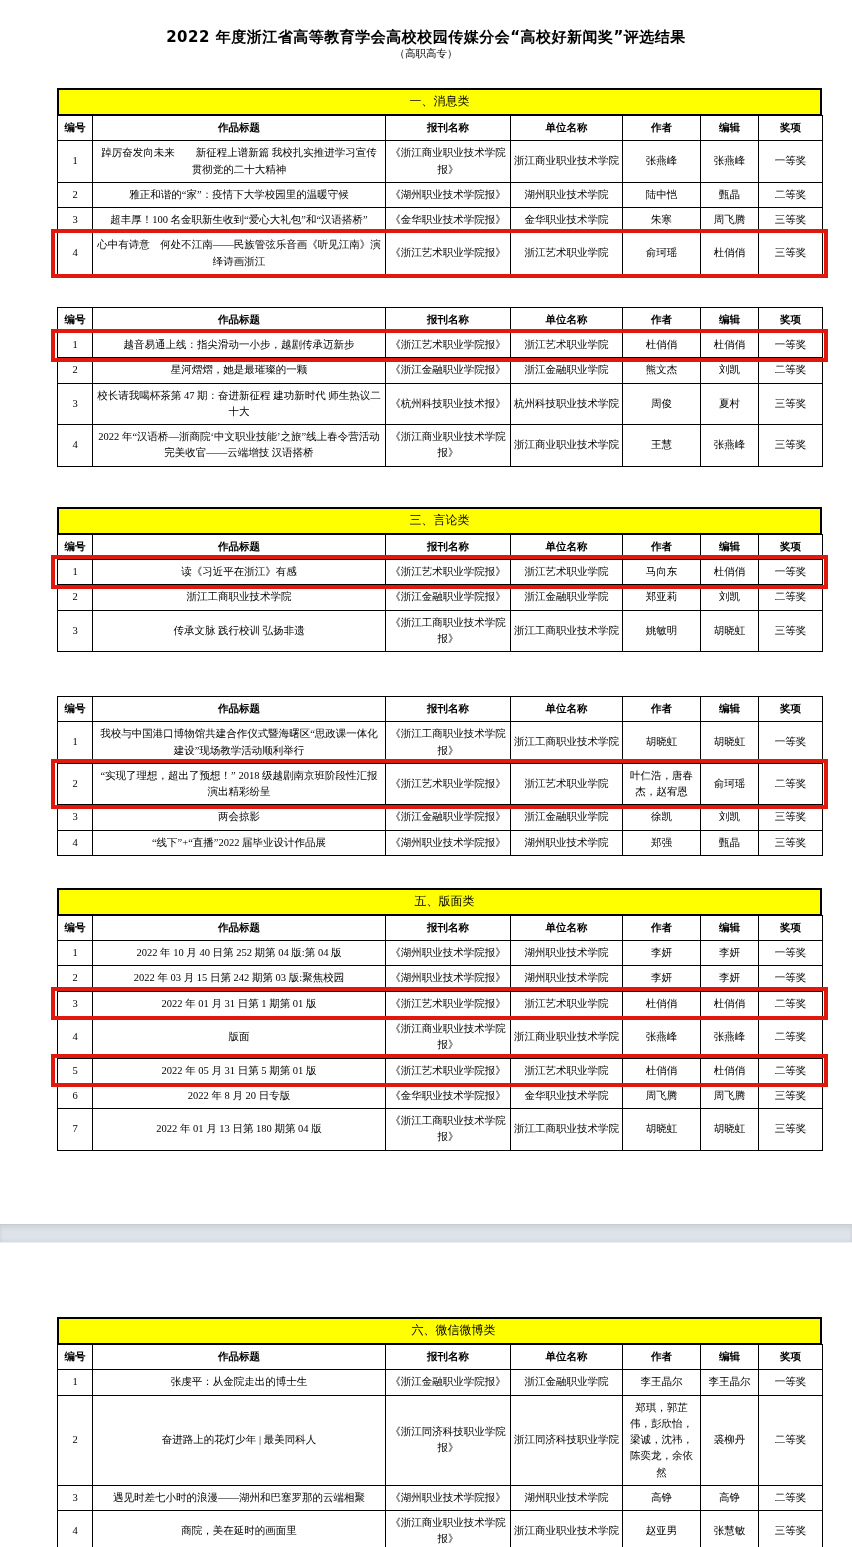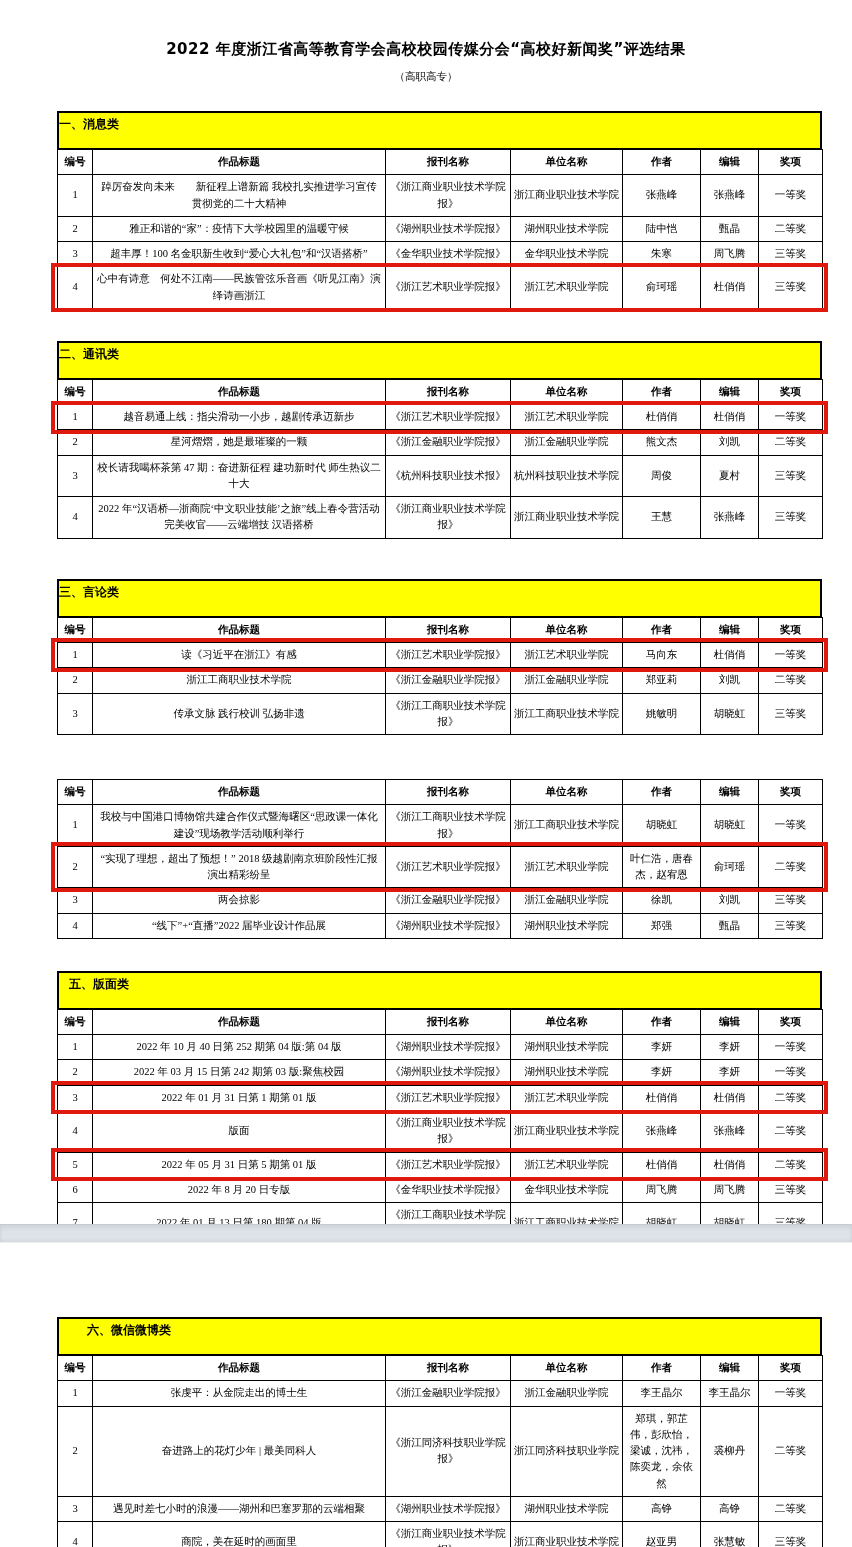--- a/index.html
+++ b/index.html
@@ -9,35 +9,35 @@
     font-family:"Liberation Serif","DejaVu Serif",serif; color:#000;
   }
   .page1 { height:1224px; overflow:hidden; }
   .page-gap {
     height:19px; background:#dee3e9;
     border-top:1px solid #c6ccd3; border-bottom:1px solid #eceef1;
     box-shadow: inset 0 3px 4px rgba(0,0,0,0.07), inset 0 -2px 3px rgba(0,0,0,0.04);
   }
   .page2 { padding-top:74px; }
   .title {
-    padding-top:40px; text-align:center; font-size:15px; font-weight:bold;
+    padding-top:28px; text-align:center; font-size:15px; font-weight:bold;
     font-family:"DejaVu Sans","Liberation Sans",sans-serif; letter-spacing:0.5px;
   }
-  .subtitle { margin-top:11px; text-align:center; font-size:10.5px; }
+  .subtitle { text-align:center; font-size:10.5px; }
   .sections { margin-left:57px; width:765px; }
   .section { margin-top:30px; }
   .page1 .section:nth-of-type(1) { margin-top:27px; }
   .page1 .section:nth-of-type(2) { margin-top:32px; }
   .page1 .section:nth-of-type(3) { margin-top:40px; }
   .page1 .section:nth-of-type(4) { margin-top:44px; }
   .page1 .section:nth-of-type(5) { margin-top:32px; }
   .page2 .section { margin-top:0; }
   .band {
     background:#ffff00; border:2px solid #000; border-bottom-width:1px;
-    height:38px; line-height:23px; text-align:left; font-weight:bold; font-size:12px;
+    height:27px; line-height:23px; text-align:center; font-weight:normal; font-size:12px;
   }
   .tablewrap { position:relative; }
   table { width:100%; border-collapse:collapse; table-layout:fixed; }
   col.c0 { width:35px; }  col.c1 { width:293px; } col.c2 { width:125px; }
   col.c3 { width:112px; } col.c4 { width:78px; }  col.c5 { width:58px; }
   col.c6 { width:64px; }
   th, td {
     border:1px solid #000; text-align:center; vertical-align:middle;
     font-size:10.5px; line-height:1.55; padding:4px 3px;
   }
@@ -116,21 +116,20 @@
                 <td data-name="cell-editor">杜俏俏</td>
                 <td data-name="cell-award">三等奖</td>
               </tr>
             </tbody>
       </table>
     <div class="hl-box" data-name="highlight-box" style="border-color: rgb(224, 25, 15); top: 113.828px; height: 49.5312px;"></div>
         </div>
   </div>
 
   <div class="section" data-name="award-section">
-    <div class="band" data-name="section-heading" style="background: rgb(255, 255, 0);">二、通讯类</div>
     <div class="tablewrap" data-name="award-table-wrap">
       <table data-name="award-table">
         <colgroup>
           <col class="c0">
               <col class="c1">
               <col class="c2">
               <col class="c3">
           <col class="c4">
               <col class="c5">
               <col class="c6">

